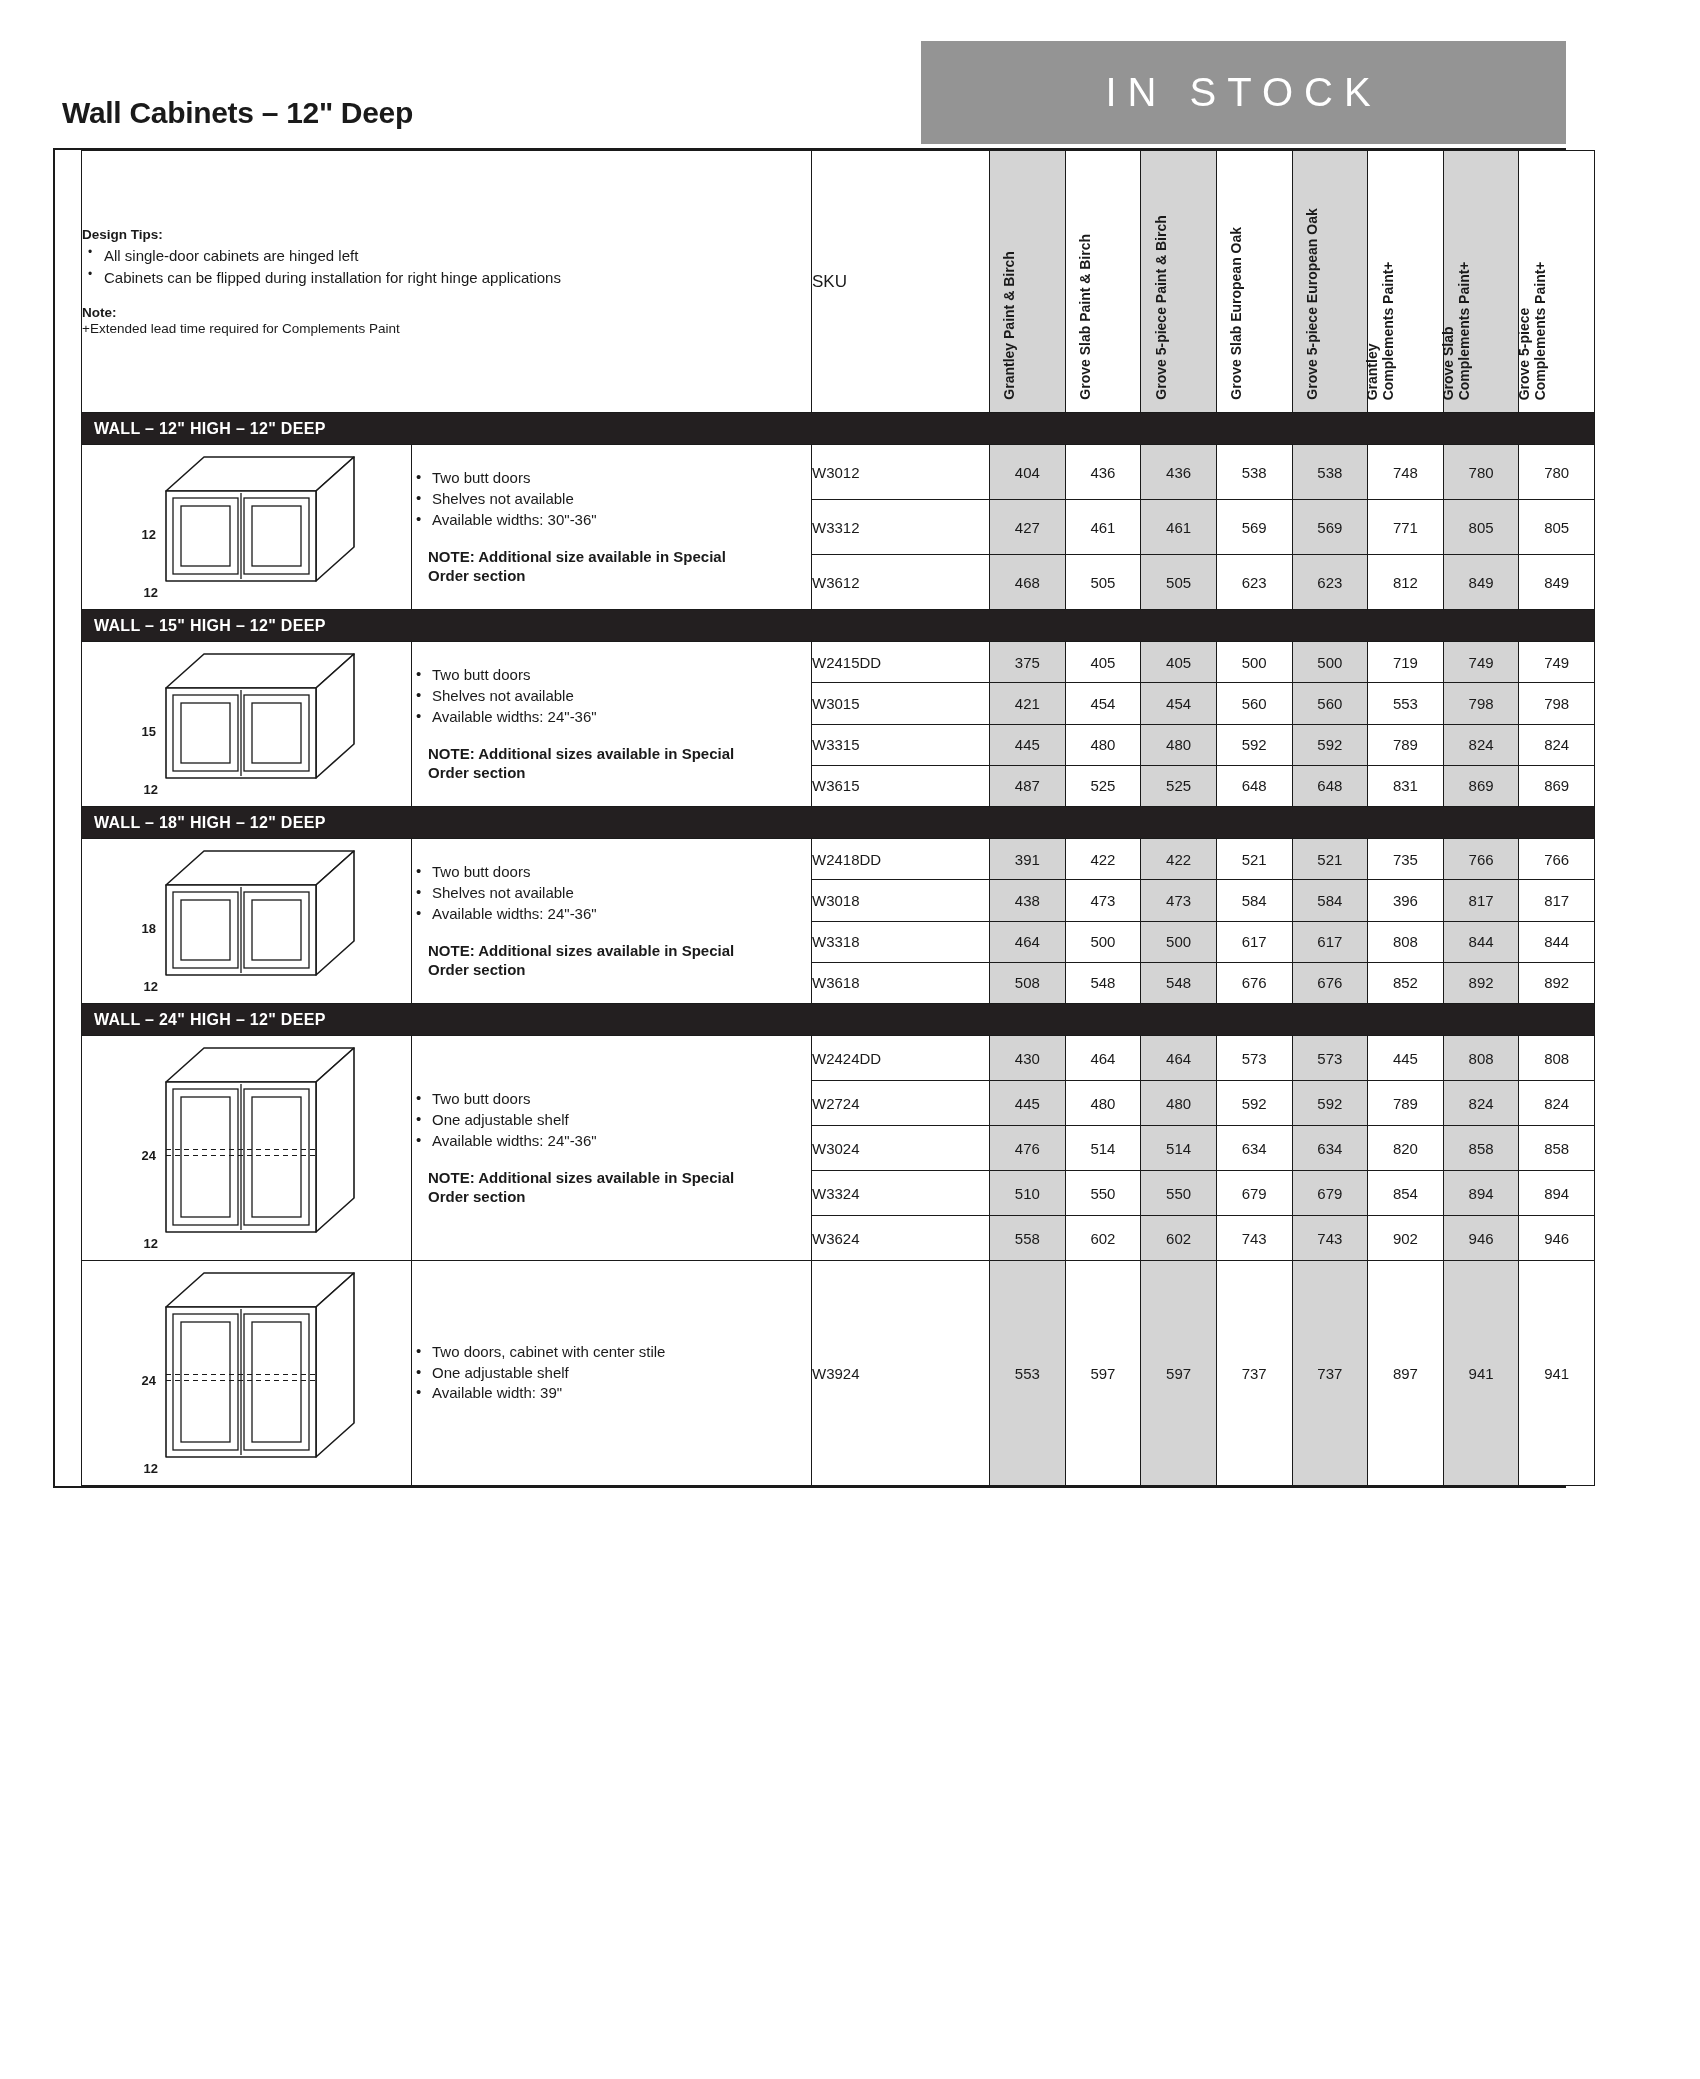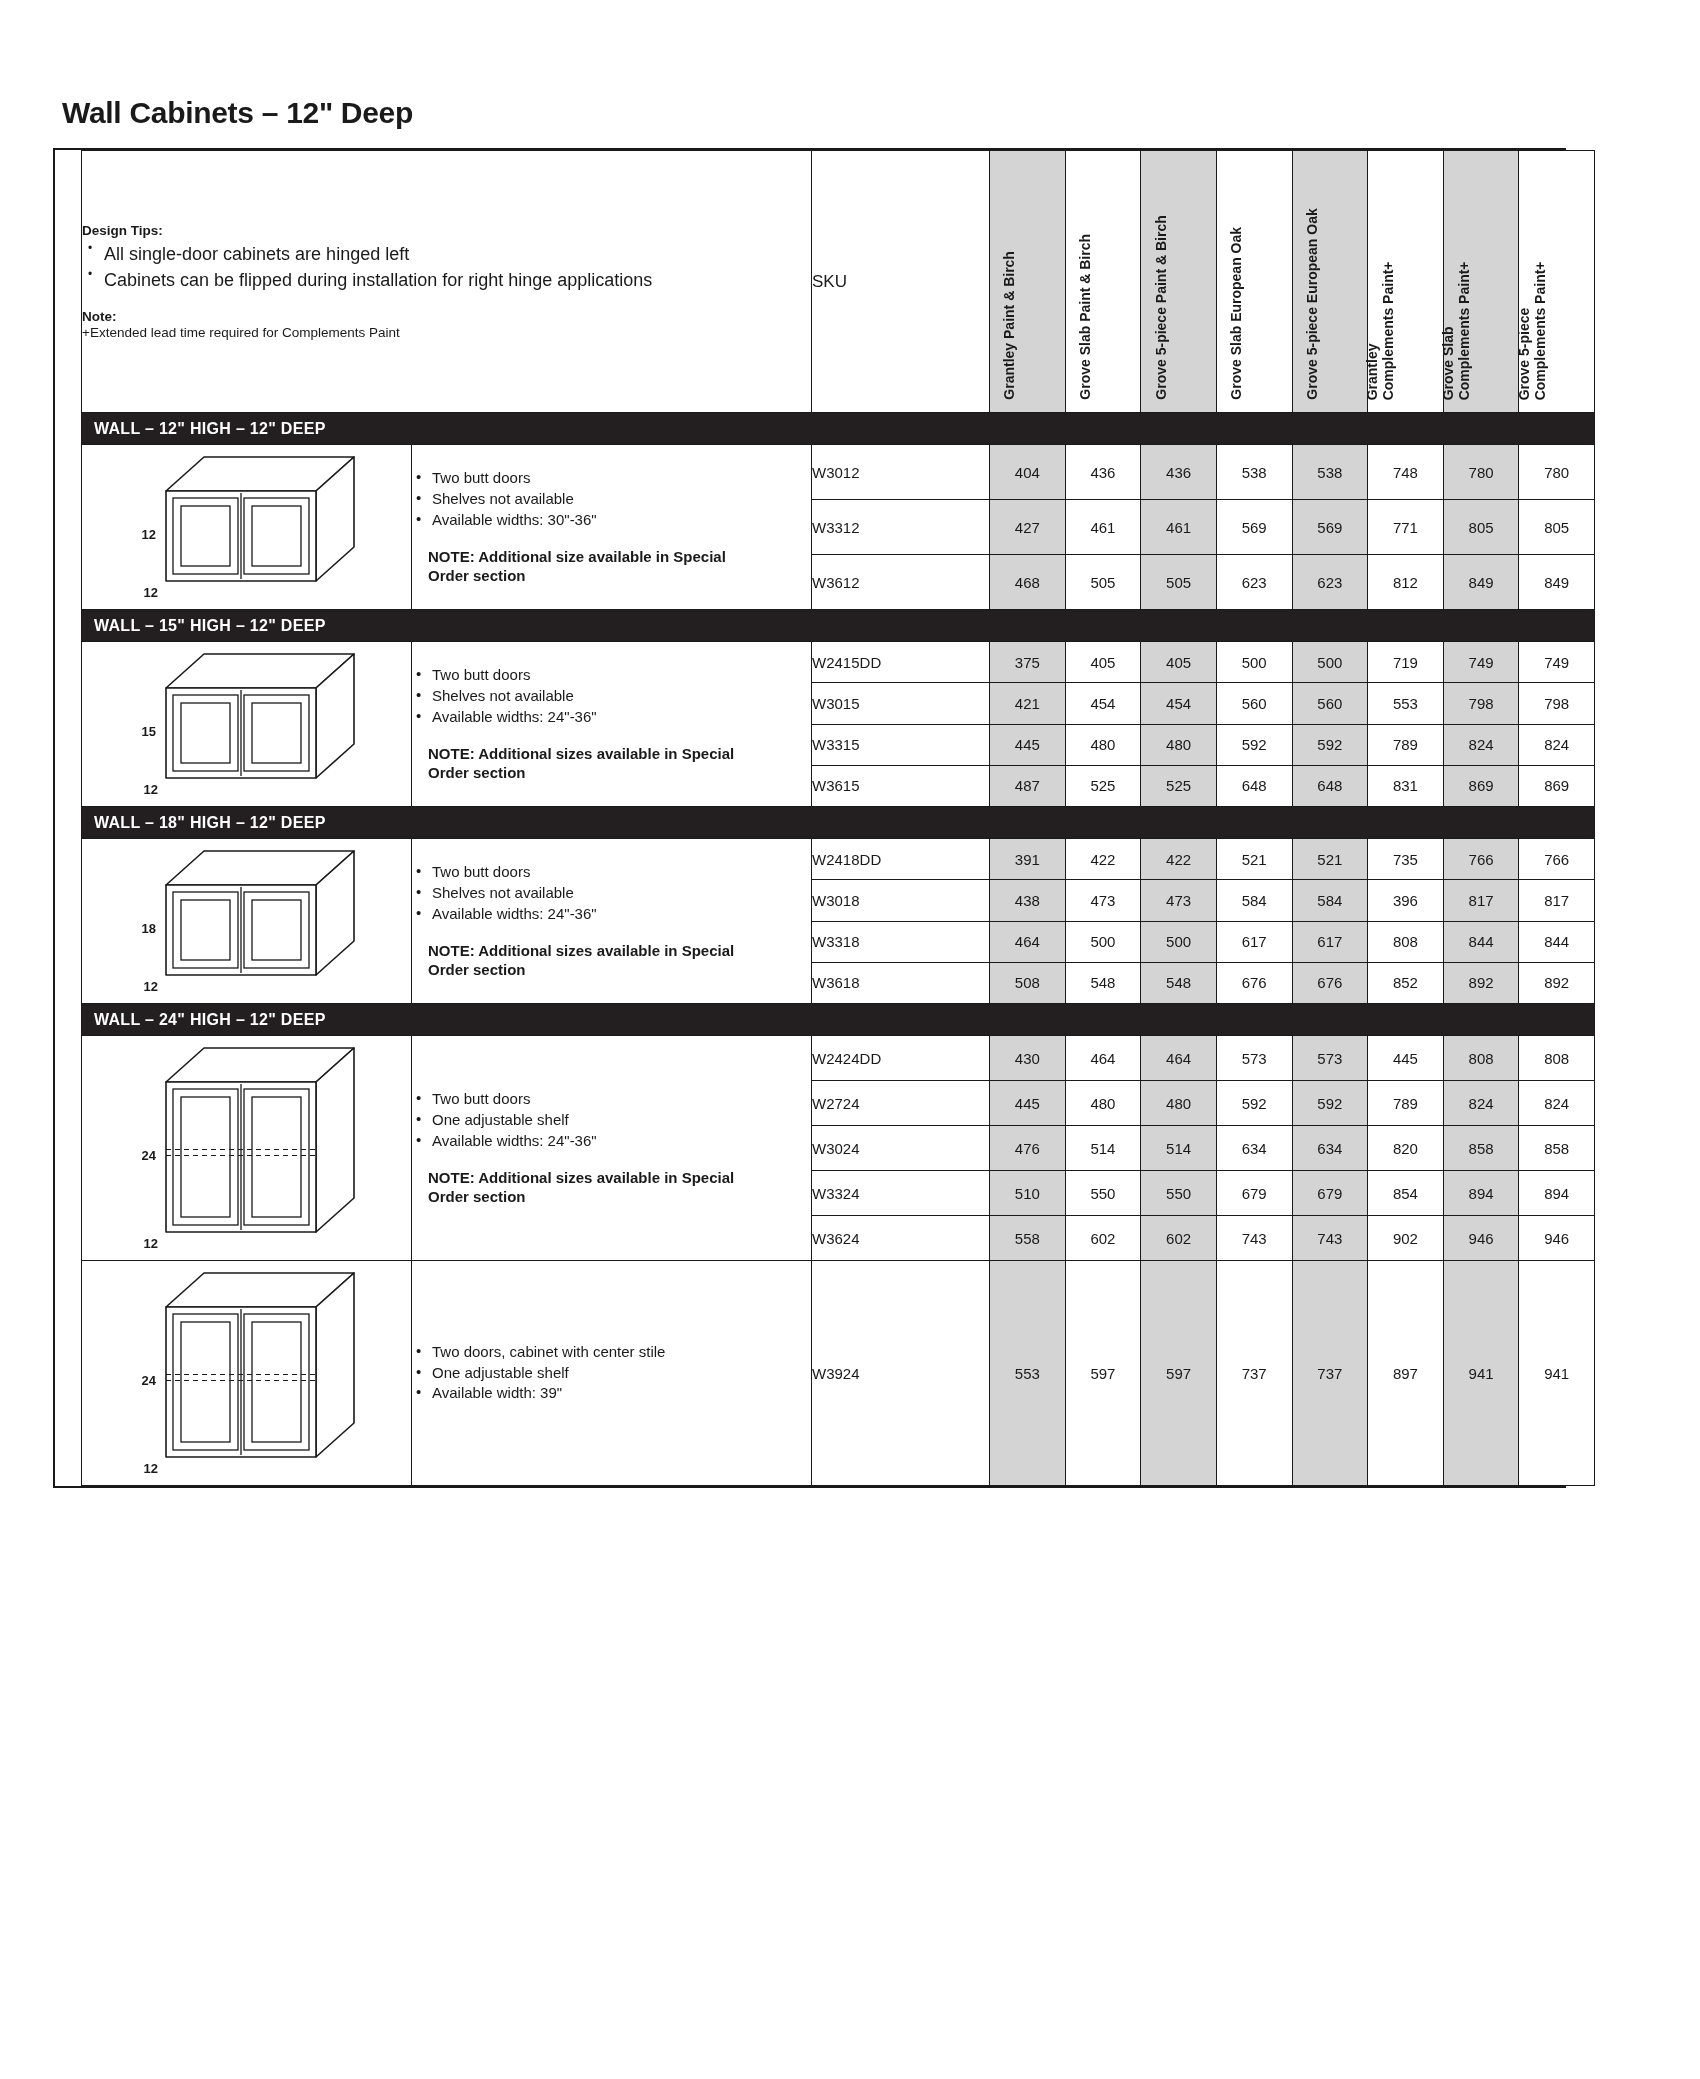--- a/index.html
+++ b/index.html
@@ -75,21 +75,21 @@
   
   .hdr-row { height: 262px; }
   .tips-cell {
     padding: 12px 14px 0 14px;
     vertical-align: top;
     text-align: left;
   }
   .tips-title { font-size: 13.5px; font-weight: bold; margin-bottom: 3px; }
   .tips-list { list-style: none; margin: 0 0 0 4px; padding: 0; }
   .tips-list li {
-    font-size: 18px;
+    font-size: 15px;
     line-height: 1.45;
     position: relative;
     padding-left: 18px;
   }
   .tips-list li::before {
     content: "\2022";
     position: absolute; left: 2px; top: -1px;
     font-size: 12px;
   }
   .note-title { font-size: 13.5px; font-weight: bold; margin-top: 16px; }
@@ -190,20 +190,23 @@
     position: absolute;
     font-size: 13px;
     font-weight: bold;
   }
 </style>
 </head>
 <body>
 
 <div class="page">
 
+  <div class="stock-banner">
+    <span>IN STOCK</span>
+  </div>
 
   <div class="page-title">Wall Cabinets – 12" Deep</div>
 
   <div class="table-wrap">
     <table class="grid">
       <colgroup>
         <col class="c-pic">
           <col class="c-desc">
           <col class="c-sku">
         <col class="c-price">

